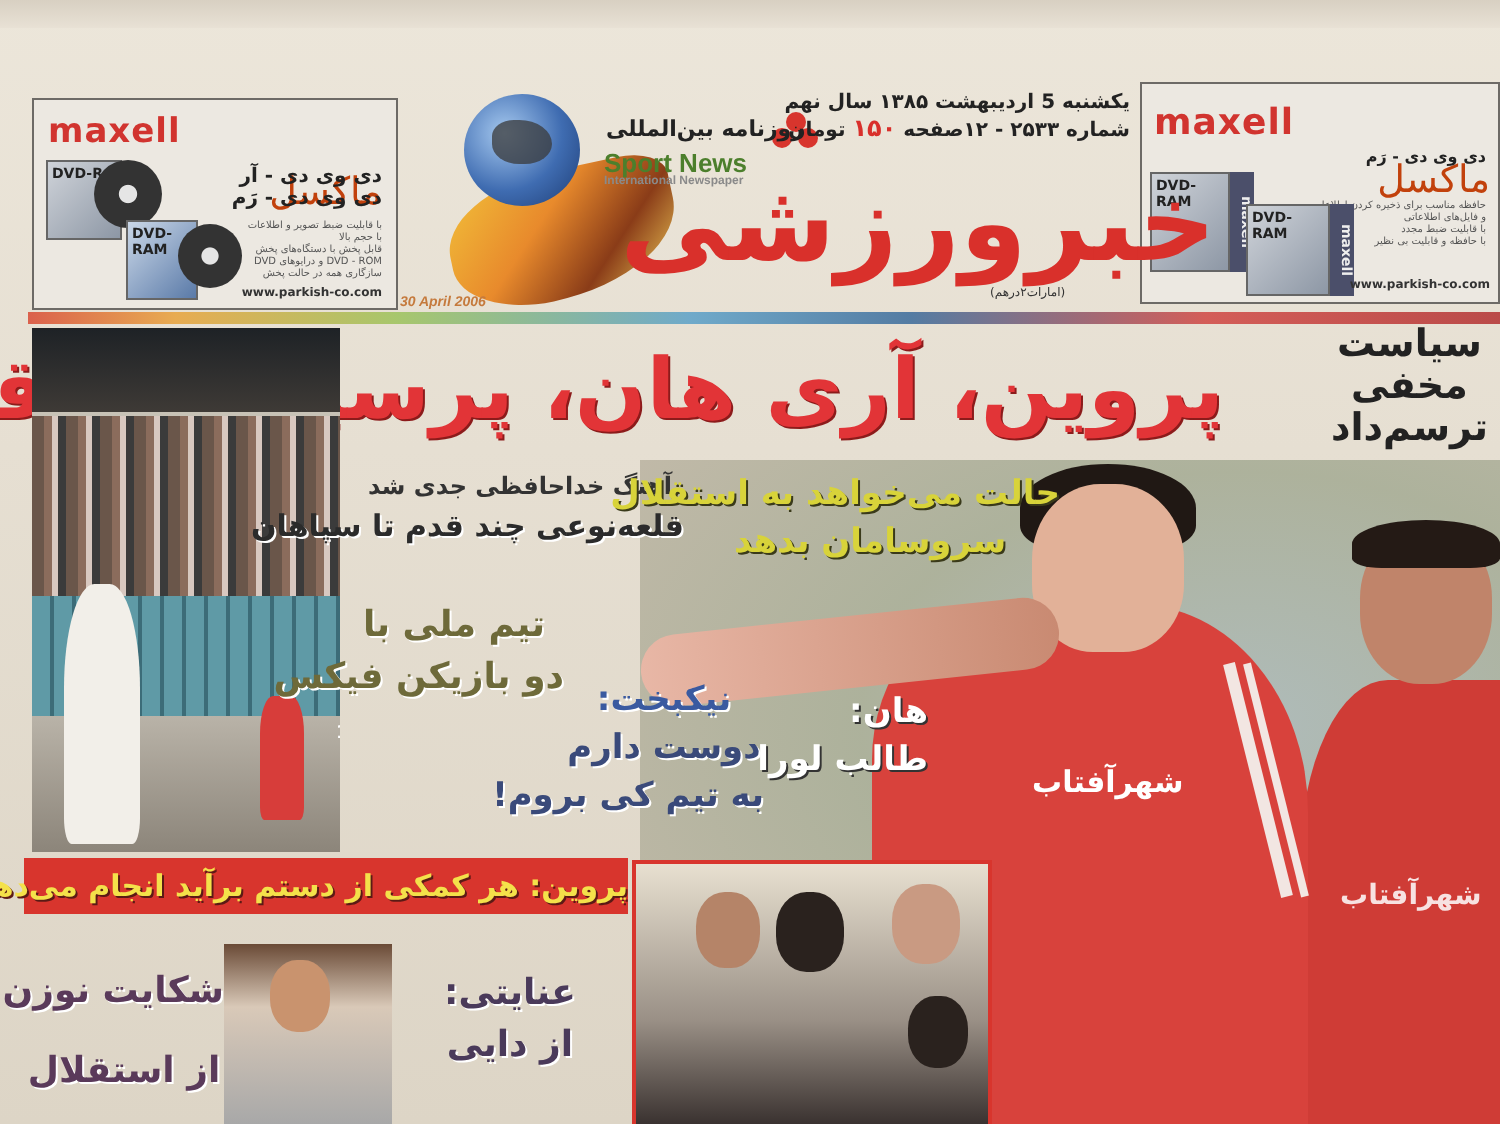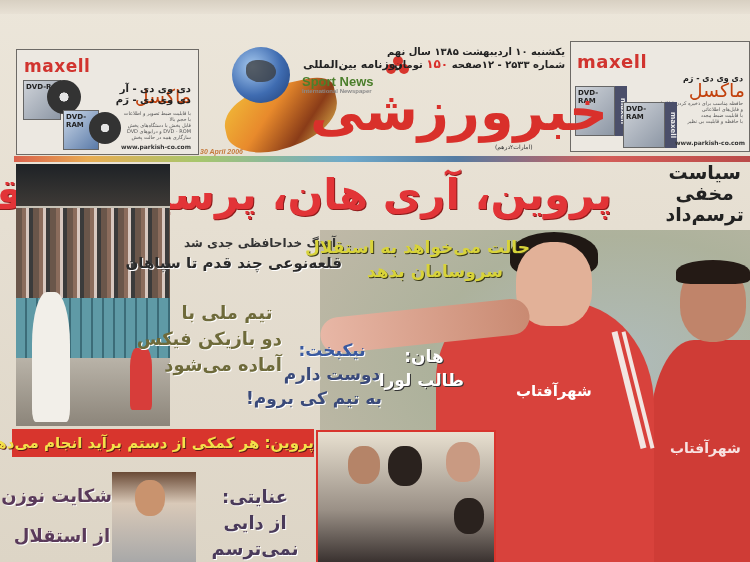--- a/index.html
+++ b/index.html
@@ -109,21 +109,21 @@
   .player-red { position: absolute; left: 114px; top: 184px; width: 22px; height: 62px; background: #d73d3a; border-radius: 30% 30% 10% 10%; }
   .player-red-num { position: absolute; left: 120px; top: 198px; font-size: 9px; color: #fff; font-weight: bold; margin-left: 32px; }
   
   .sub { position: absolute; direction: rtl; text-align: center; font-weight: bold; white-space: nowrap; }
   .sub-goodbye { left: 180px; top: 236px; width: 160px; font-size: 12px; color: #333; }
   .sub-ghaleh { left: 174px; top: 254px; width: 168px; font-size: 15px; color: #2b2b2b; text-shadow: 1px 1px 0 #fff; }
   .sub-national { left: 172px; top: 300px; width: 110px; font-size: 18px; color: #6e6a3a; line-height: 26px; text-shadow: 1px 1px 0 #fff; }
   .sub-refah { left: 340px; top: 235px; width: 190px; font-size: 17px; color: #d8d33a; line-height: 24px; text-shadow: 1px 1px 0 #3a3a1a; }
   .sub-nikbakht { left: 282px; top: 338px; width: 100px; font-size: 17px; color: #3a4a7a; line-height: 24px; text-shadow: 1px 1px 0 #fff; }
   .sub-nikbakht .title { color: #3a5aa0; }
-  .sub-han { left: 384px; top: 344px; width: 80px; font-size: 17px; color: #fff; line-height: 24px; text-shadow: 1px 1px 0 #333; }
+  .sub-han { left: 384px; top: 344px; width: 80px; font-size: 17px; color: #fff; line-height: 24px; text-shadow: 1px 1px 0 #333; text-align: right; }
   
   .hero { position: absolute; left: 320px; top: 230px; width: 430px; height: 408px; overflow: hidden; }
   .hero-bg { position: absolute; left: 0; top: 0; width: 430px; height: 332px; background: radial-gradient(ellipse at 70% 40%, #a9b8b8 0%, #a7ad96 45%, #c4b8a8 100%); opacity: 0.9; }
   .hero-arm { position: absolute; left: 0; top: 78px; width: 210px; height: 36px; background: linear-gradient(90deg, #e8b7a6, #c98a72); border-radius: 20px; transform: rotate(-6deg); }
   .hero-shirt1 { position: absolute; left: 116px; top: 72px; width: 218px; height: 260px; background: #d8423c; border-radius: 30% 40% 0 0; }
   .hero-head1 { position: absolute; left: 196px; top: 12px; width: 76px; height: 84px; background: #e2b198; border-radius: 45% 45% 40% 40%; }
   .hero-hair1 { position: absolute; left: 190px; top: 2px; width: 88px; height: 44px; background: #201814; border-radius: 50% 50% 30% 30%; }
   .hero-shirt2 { position: absolute; left: 330px; top: 110px; width: 110px; height: 230px; background: #cf3c36; border-radius: 40% 0 0 0; }
   .hero-head2 { position: absolute; left: 360px; top: 34px; width: 66px; height: 78px; background: #c0846a; border-radius: 45%; }
   .hero-hair2 { position: absolute; left: 356px; top: 30px; width: 74px; height: 24px; background: #241a15; border-radius: 50% 50% 20% 20%; }
@@ -195,21 +195,21 @@
     <div class="red-dots">
       <span style="left:7px;top:0;"></span>
         <span style="left:0;top:8px;"></span>
         <span style="left:13px;top:8px;"></span>
     </div>
     <div class="intl-paper">روزنامه بین‌المللی</div>
     <div class="sport-news">Sport News</div>
     <div class="intl-news">International Newspaper</div>
     <div class="logo-text">خبرورزشی</div>
     <div class="issue-info">
-      <div>یکشنبه ۱۰ اردیبهشت ۱۳۸۵ سال نهم</div>
+      <div>یکشنبه 5 اردیبهشت ۱۳۸۵ سال نهم</div>
       <div>
         <span>شماره ۲۵۳۳ - ۱۲صفحه</span>
         <span class="price">۱۵۰</span>
         <span>تومان</span>
       </div>
     </div>
     <div class="emirates">(امارات۲درهم)</div>
   </div>
   <div class="date-en">30 April 2006</div>
   <div class="rainbow-bar"></div>
@@ -244,21 +244,20 @@
     <div class="hero-arm"></div>
     <div class="sponsor sponsor1">شهرآفتاب</div>
     <div class="sponsor sponsor2">شهرآفتاب</div>
   </div>
 
   <div class="sub sub-goodbye">آهنگ خداحافظی جدی شد</div>
   <div class="sub sub-ghaleh">قلعه‌نوعی چند قدم تا سپاهان</div>
   <div class="sub sub-national">
     <div>تیم ملی با</div>
     <div>دو بازیکن فیکس</div>
-    <div>آماده می‌شود</div>
   </div>
   <div class="sub sub-refah">
     <div>حالت می‌خواهد به استقلال</div>
     <div>سروسامان بدهد</div>
   </div>
   <div class="sub sub-nikbakht">
     <div class="title">نیکبخت:</div>
     <div>دوست دارم</div>
     <div>به تیم کی بروم!</div>
   </div>
@@ -270,21 +269,20 @@
   <div class="banner-red">پروین: هر کمکی از دستم برآید انجام می‌دهم</div>
   <div class="photo-noozan"></div>
   <div class="photo-noozan-face"></div>
   <div class="bottom-quote quote-noozan">
     <div>شکایت نوزن</div>
     <div>از استقلال</div>
   </div>
   <div class="bottom-quote quote-enayati">
     <div>عنایتی:</div>
     <div>از دایی</div>
-    <div>نمی‌ترسم</div>
   </div>
   <div class="photo-bench">
     <div class="bench-head" style="left:30px;top:14px;width:32px;height:38px;background:#b58468;"></div>
     <div class="bench-head" style="left:70px;top:14px;width:34px;height:40px;background:#2a221e;"></div>
     <div class="bench-head" style="left:128px;top:10px;width:34px;height:40px;background:#c99a82;"></div>
     <div class="bench-head" style="left:136px;top:66px;width:30px;height:36px;background:#2a221e;"></div>
   </div>
 </div>
 
 </body></html>

